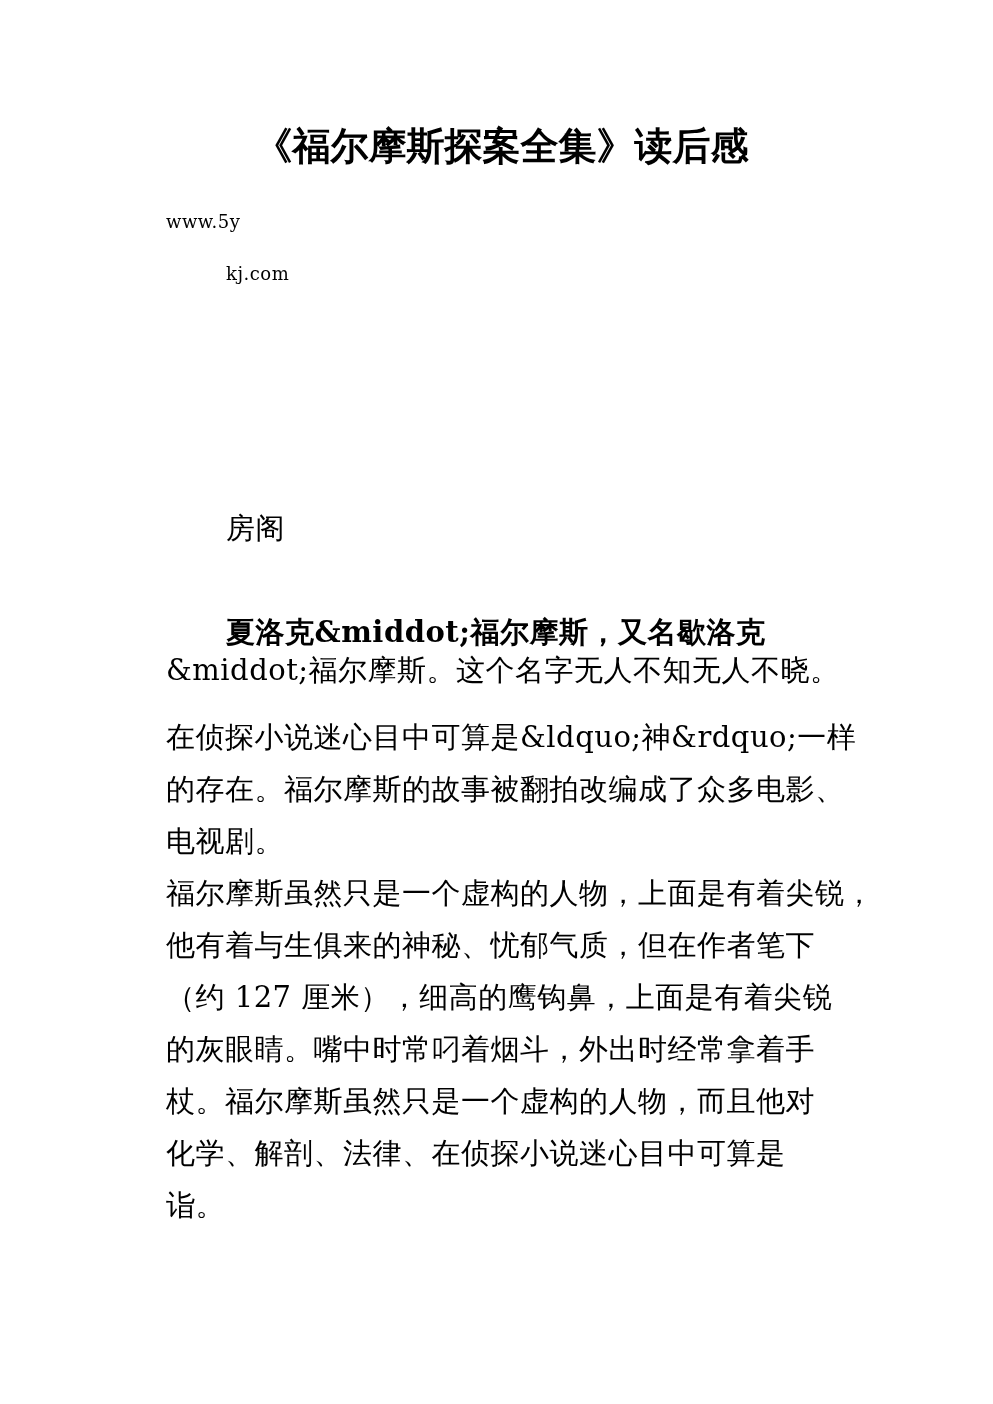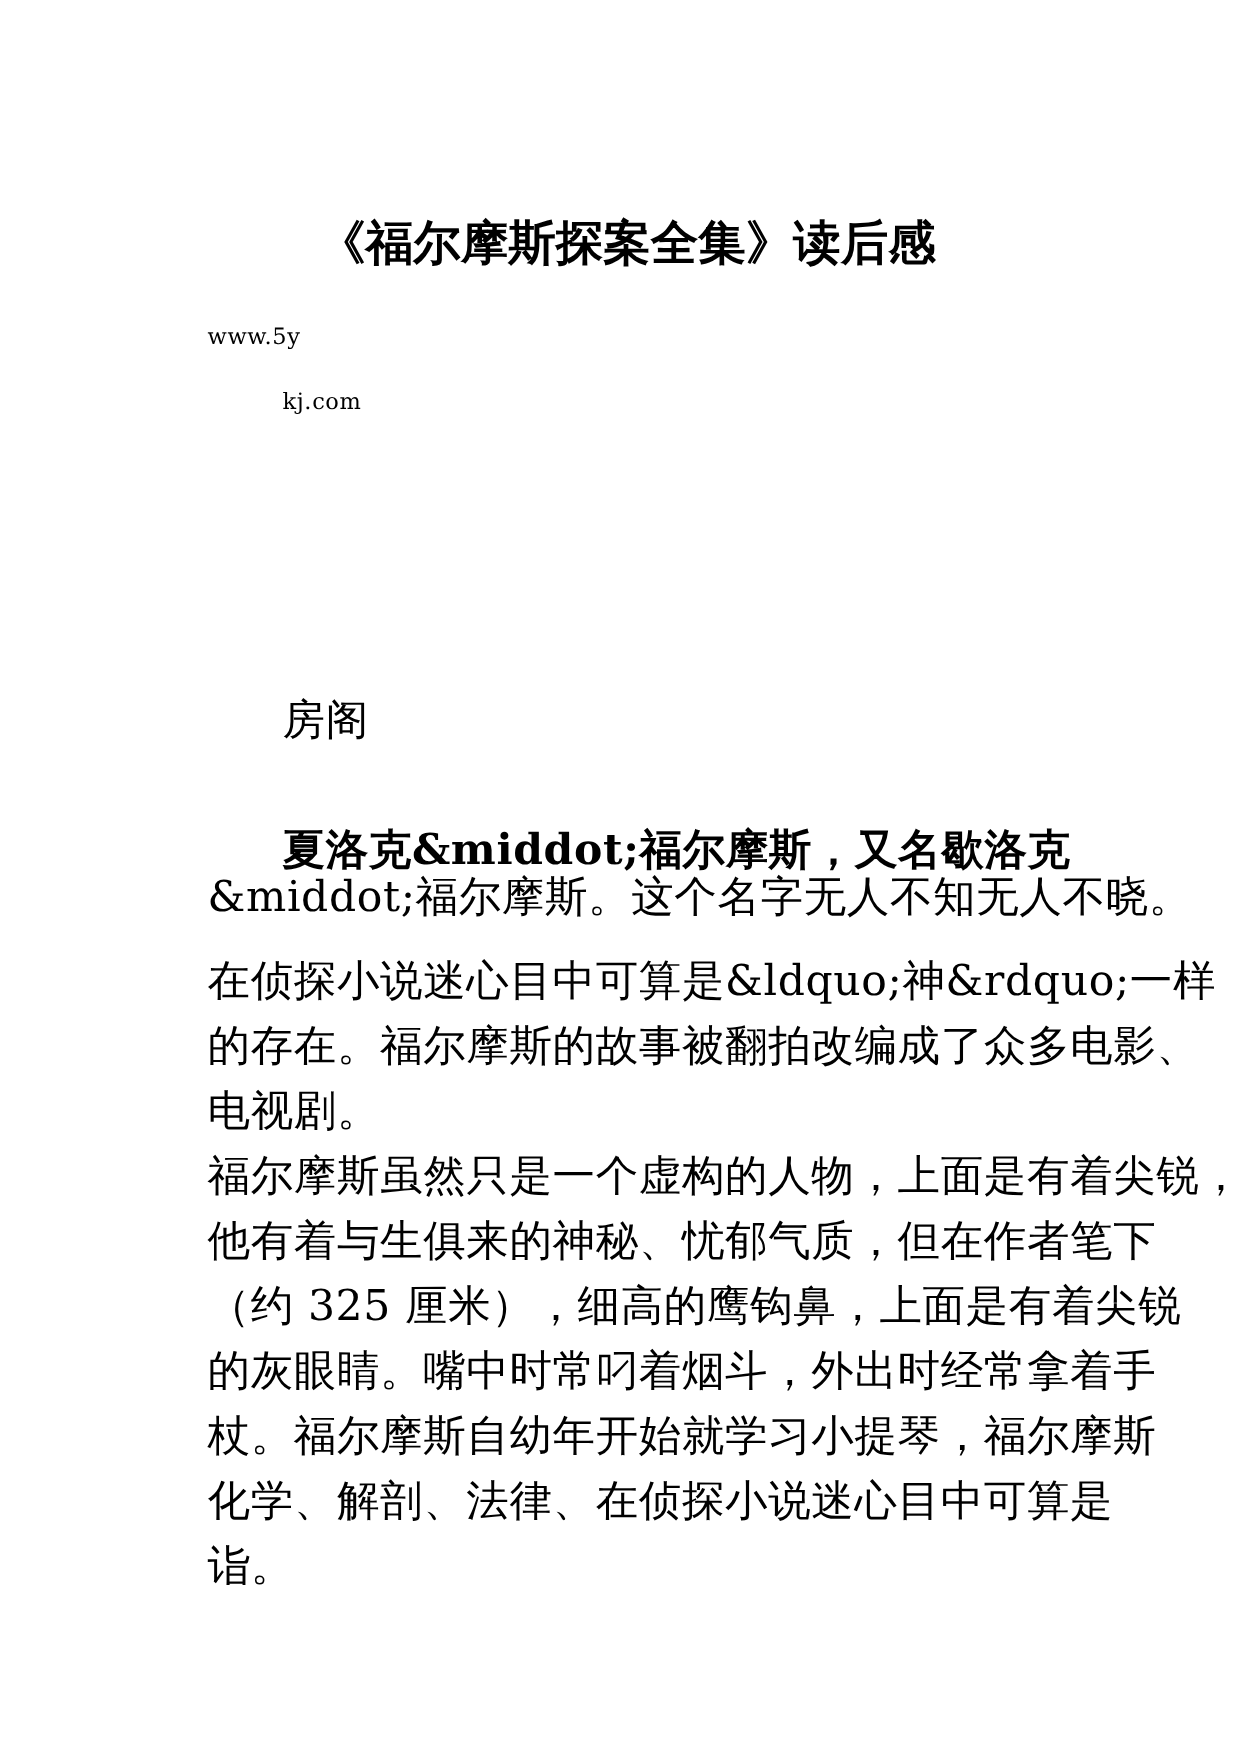--- a/index.html
+++ b/index.html
@@ -15,38 +15,37 @@
       color: #000000;
       font-family: "DejaVu Serif", "Liberation Serif", serif;
     }
     .page {
       position: absolute;
       left: 0;
       top: 0;
       width: 993px;
       height: 1147px;
       background: #ffffff;
-      margin-top: 48px;
     }
     .title {
       position: absolute;
       left: 0;
       top: 118px;
       width: 1003px;
       text-align: center;
       font-family: "DejaVu Sans", "Liberation Sans", sans-serif;
       font-weight: bold;
       font-size: 38px;
       line-height: 56px;
       letter-spacing: 0px;
     }
     .line {
       position: absolute;
       left: 166px;
-      font-size: 34px;
+      font-size: 29px;
       line-height: 40px;
       white-space: nowrap;
       letter-spacing: 0.5px;
     }
     .mono {
       font-family: "DejaVu Serif", "Liberation Serif", serif;
       font-size: 18px;
     }
     .indent { left: 226px; }
   </style>
@@ -66,20 +65,20 @@
     <div class="line indent" style="top:612px;font-weight:bold;">夏洛克&amp;middot;福尔摩斯，又名歇洛克</div>
     <div class="line" style="top:650px;">&amp;middot;福尔摩斯。这个名字无人不知无人不晓。</div>
     <div class="line" style="top:717px;">在侦探小说迷心目中可算是&amp;ldquo;神&amp;rdquo;一样</div>
     <div class="line" style="top:769px;">的存在。福尔摩斯的故事被翻拍改编成了众多电影、</div>
     <div class="line" style="top:821px;">电视剧。</div>
   </div>
 
   <div>
     <div class="line" style="top:873px;">福尔摩斯虽然只是一个虚构的人物，上面是有着尖锐，</div>
     <div class="line" style="top:925px;">他有着与生俱来的神秘、忧郁气质，但在作者笔下</div>
-    <div class="line" style="top:977px;">（约 325 厘米），细高的鹰钩鼻，上面是有着尖锐</div>
+    <div class="line" style="top:977px;">（约 127 厘米），细高的鹰钩鼻，上面是有着尖锐</div>
     <div class="line" style="top:1029px;">的灰眼睛。嘴中时常叼着烟斗，外出时经常拿着手</div>
-    <div class="line" style="top:1081px;">杖。福尔摩斯自幼年开始就学习小提琴，福尔摩斯</div>
+    <div class="line" style="top:1081px;">杖。福尔摩斯虽然只是一个虚构的人物，而且他对</div>
     <div class="line" style="top:1133px;">化学、解剖、法律、在侦探小说迷心目中可算是</div>
     <div class="line" style="top:1185px;">诣。</div>
   </div>
 
 </div>
 
 </body></html>

